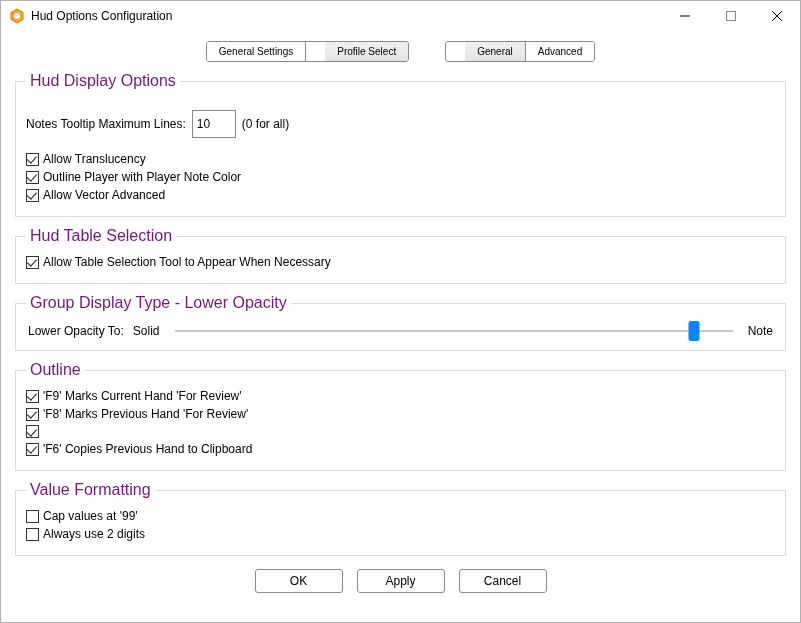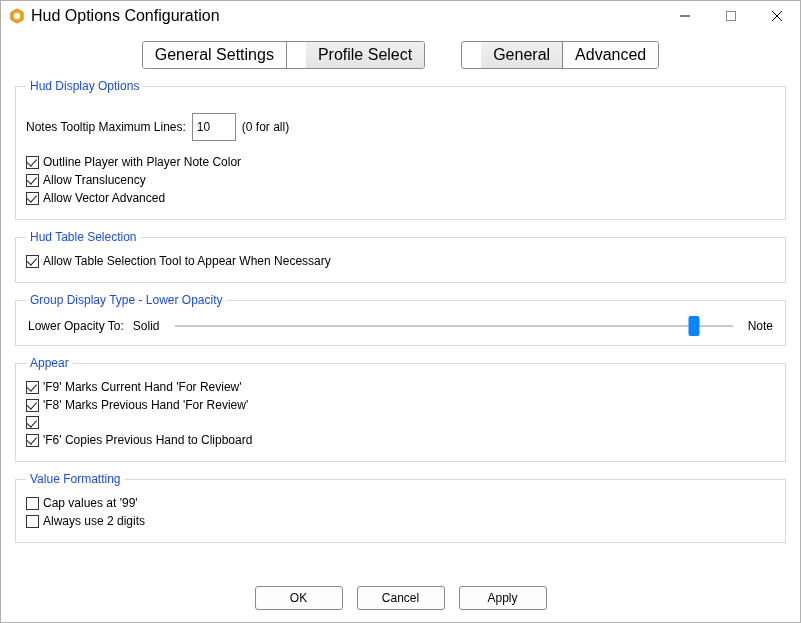--- a/index.html
+++ b/index.html
@@ -13,42 +13,42 @@
     border:1px solid #b0b0b0;
     position:relative;
   }
   .title-bar {
     height:30px;
     display:flex; align-items:center;
     padding-left:8px;
     border-bottom:0px solid #e5e5e5;
   }
   .title-bar .app-icon { width:16px; height:16px; margin-right:6px; position:relative; }
-  .title-bar .title-text { font-size:16px; }
+  .title-bar .title-text { font-size:12px; }
   .win-controls { margin-left:auto; display:flex; }
   .win-btn { width:46px; height:30px; display:flex; align-items:center; justify-content:center; color:#000; }
   .win-btn svg { pointer-events:none; }
   .content { padding:6px 14px 0 14px; }
   .tab-rows { display:flex; justify-content:center; gap:36px; padding:4px 0 10px 0; }
   .seg { display:flex; border:1px solid #8a8a8a; border-radius:3px; overflow:hidden; }
   .seg .seg-btn {
     padding:4px 12px; background:#fdfdfd; border-right:1px solid #8a8a8a;
-    font-size:16px; cursor:default;
+    font-size:10px; cursor:default;
   }
   .seg .seg-btn:last-child { border-right:none; }
   .seg .seg-btn.active { background:linear-gradient(#f0f0f0,#e4e4e4);margin-left:19px; }
 
   fieldset.group {
     border:1px solid #d9d9d9;
     border-radius:0px;
     margin:0 0 10px 0;
     padding:6px 10px 10px 10px;
   }
   fieldset.group > legend {
-    font-size:12px; padding:0 4px; color:#1d4ed8;
+    font-size:16px; padding:0 4px; color:#701a75;
   }
   .row { display:flex; align-items:center; gap:6px; margin:14px 0; }
   input[type=text].numbox {
     width:44px; height:28px; border:1px solid #888; padding:1px 4px; font-size:12px;
     background:#fff;
   }
   .checkbox {
     width:13px; height:13px; border:1px solid #333; display:inline-flex;
     align-items:center; justify-content:center; background:#fff; margin-right:4px;
     flex:0 0 13px;
@@ -62,21 +62,21 @@
   label.cb span.txt { }
   .slider-row { display:flex; align-items:center; gap:9px; padding:6px 2px 2px 2px; }
   .slider-track {
     flex:1; height:2px; background:#c8c8c8; position:relative; margin:0 6px;
   }
   .slider-thumb {
     position:absolute; top:50%; transform:translate(-50%,-50%);
     width:11px; height:20px; background:#0a84ff; border-radius:2px;
   }
   .footer-btns {
-    position:absolute; left:0; right:0; bottom:12px;
+    position:absolute; left:0; right:0; bottom:29px;
     display:flex; justify-content:center; gap:14px;
   }
   button.action {
     width:88px; height:24px; border:1px solid #8a8a8a; border-radius:3px;
     background:#fdfdfd; font-family:inherit; font-size:12px; cursor:default;
   }
 </style>
 </head>
 <body>
 
@@ -123,25 +123,25 @@
 
   <fieldset class="group">
     <legend>Hud Display Options</legend>
     <div class="row">
       <span>Notes Tooltip Maximum Lines:</span>
       <input type="text" class="numbox" value="10" style="">
       <span>(0 for all)</span>
     </div>
     <label class="cb">
       <span class="checkbox checked"></span>
+      <span class="txt">Allow Translucency</span>
+    </label>
+    <label class="cb">
+      <span class="checkbox checked"></span>
       <span class="txt">Outline Player with Player Note Color</span>
-    </label>
-    <label class="cb">
-      <span class="checkbox checked"></span>
-      <span class="txt">Allow Translucency</span>
     </label>
     <label class="cb">
       <span class="checkbox checked"></span>
       <span class="txt">Allow Vector Advanced</span>
     </label>
   </fieldset>
 
   <fieldset class="group">
     <legend>Hud Table Selection</legend>
     <label class="cb">
@@ -156,21 +156,21 @@
       <span>Lower Opacity To:</span>
       <span>Solid</span>
       <div class="slider-track">
         <div class="slider-thumb" id="opacity-thumb" style="left: 93%;"></div>
       </div>
       <span>Note</span>
     </div>
   </fieldset>
 
   <fieldset class="group">
-    <legend>Appear</legend>
+    <legend>Outline</legend>
     <label class="cb">
       <span class="checkbox checked"></span>
       <span class="txt">'F9' Marks Current Hand 'For Review'</span>
     </label>
     <label class="cb">
       <span class="checkbox checked"></span>
       <span class="txt">'F8' Marks Previous Hand 'For Review'</span>
     </label>
     <label class="cb">
       <span class="checkbox checked"></span>
@@ -190,15 +190,15 @@
     <label class="cb">
       <span class="checkbox"></span>
       <span class="txt">Always use 2 digits</span>
     </label>
   </fieldset>
 
 </div>
 
 <div class="footer-btns">
   <button class="action">OK</button>
+  <button class="action">Apply</button>
   <button class="action">Cancel</button>
-  <button class="action">Apply</button>
 </div>
 
 </body></html>

